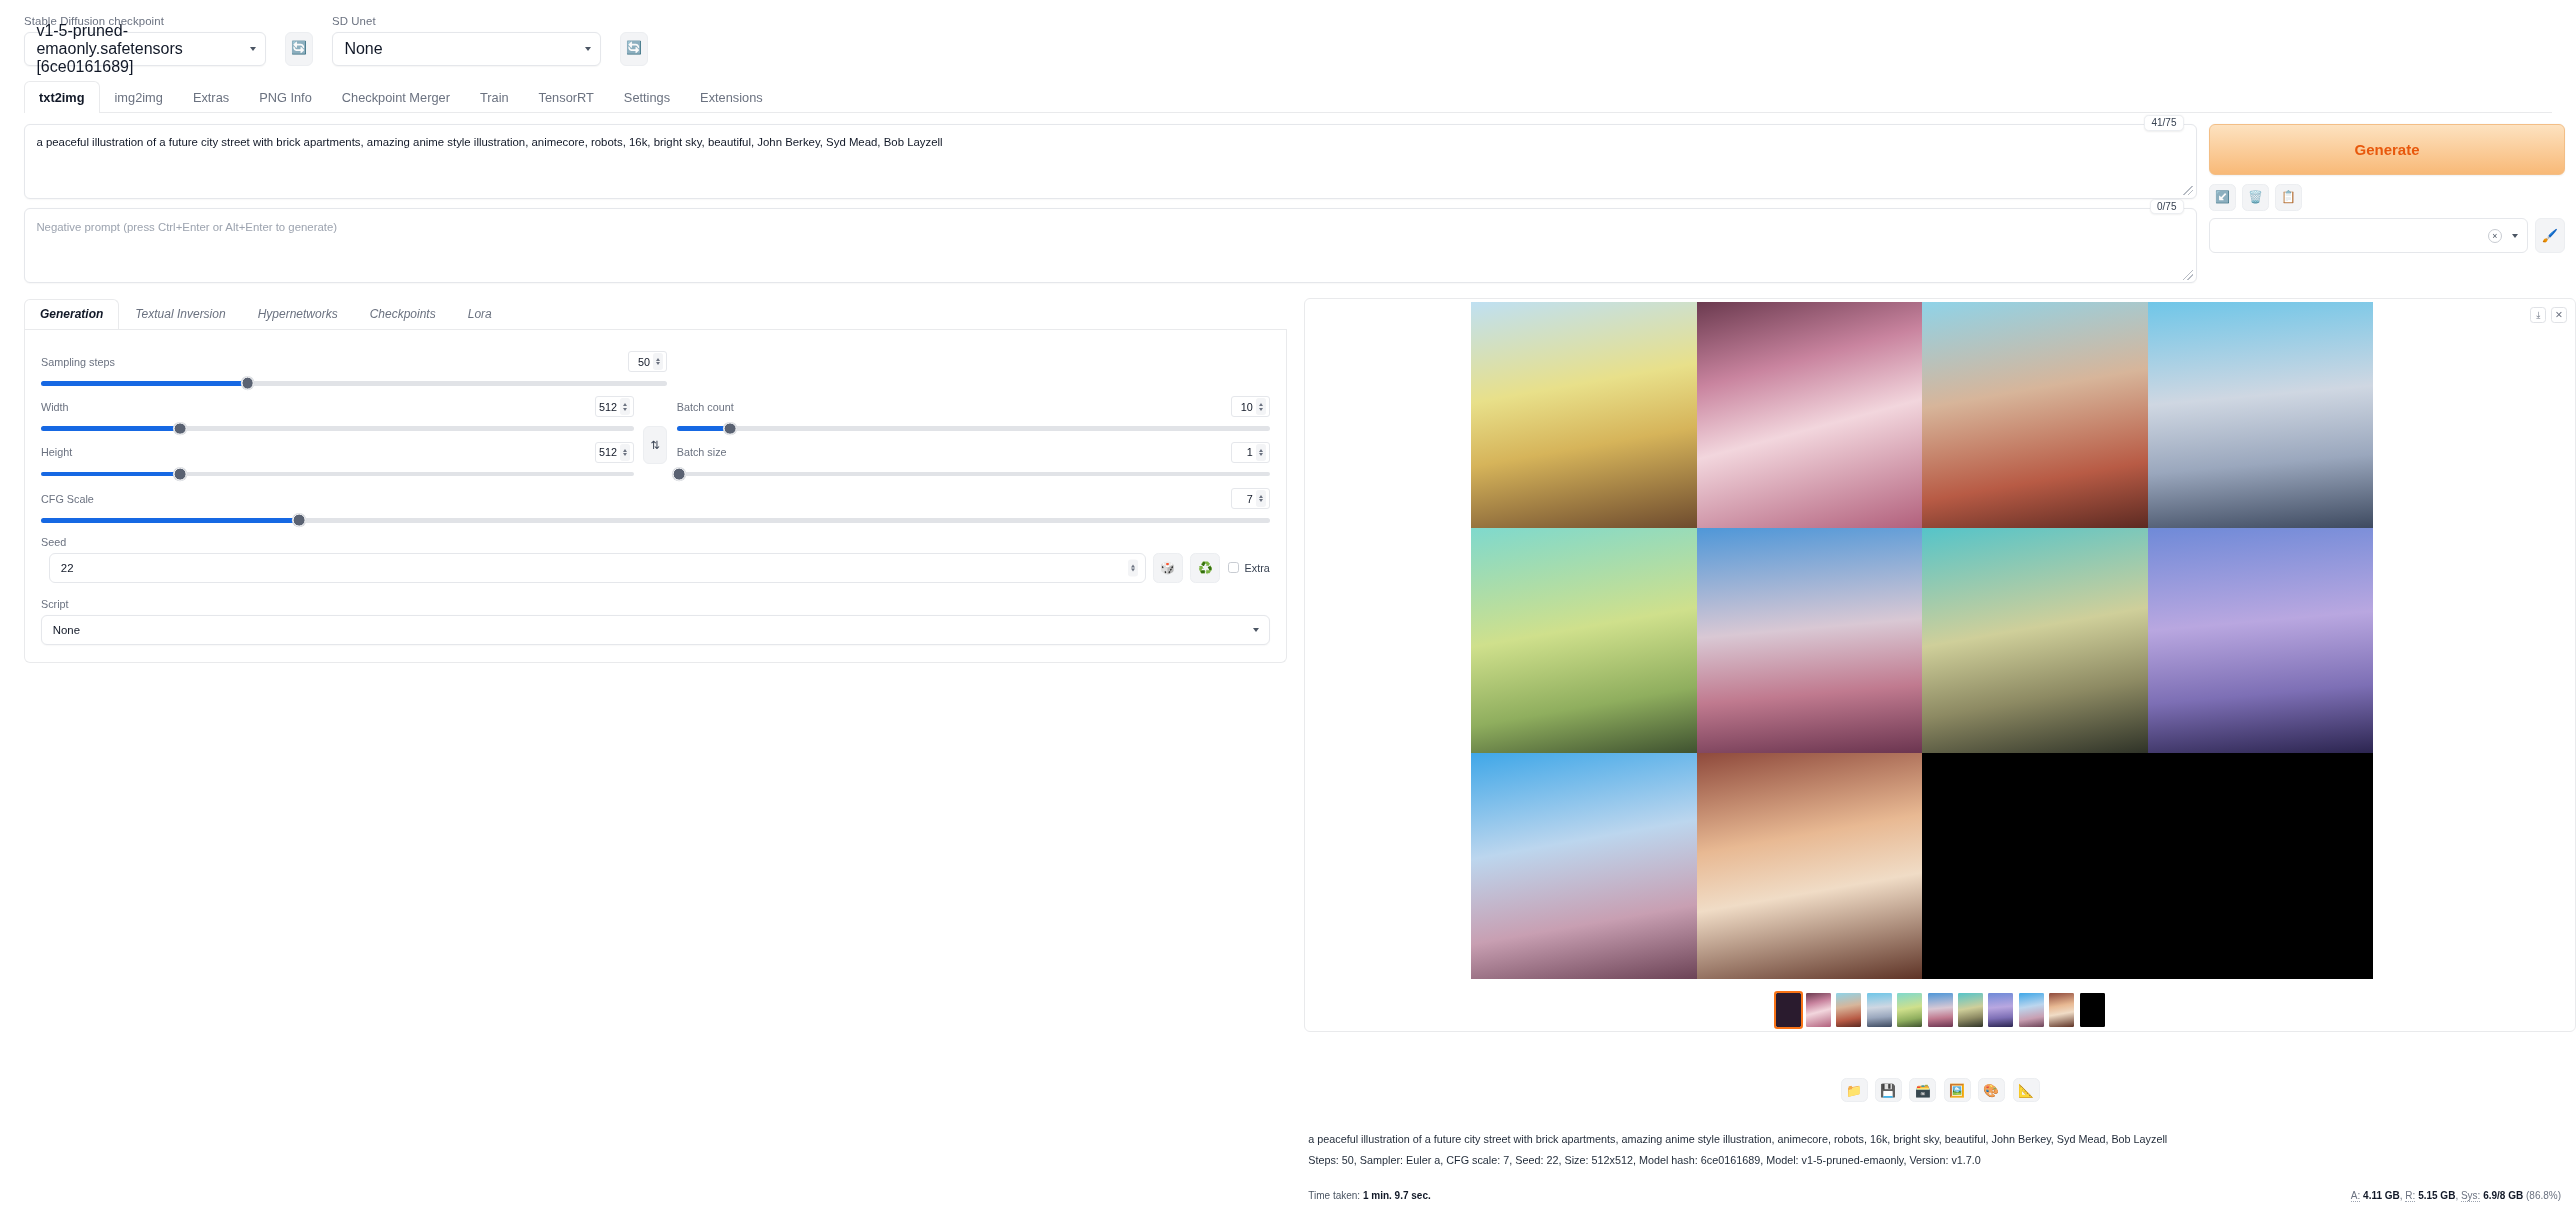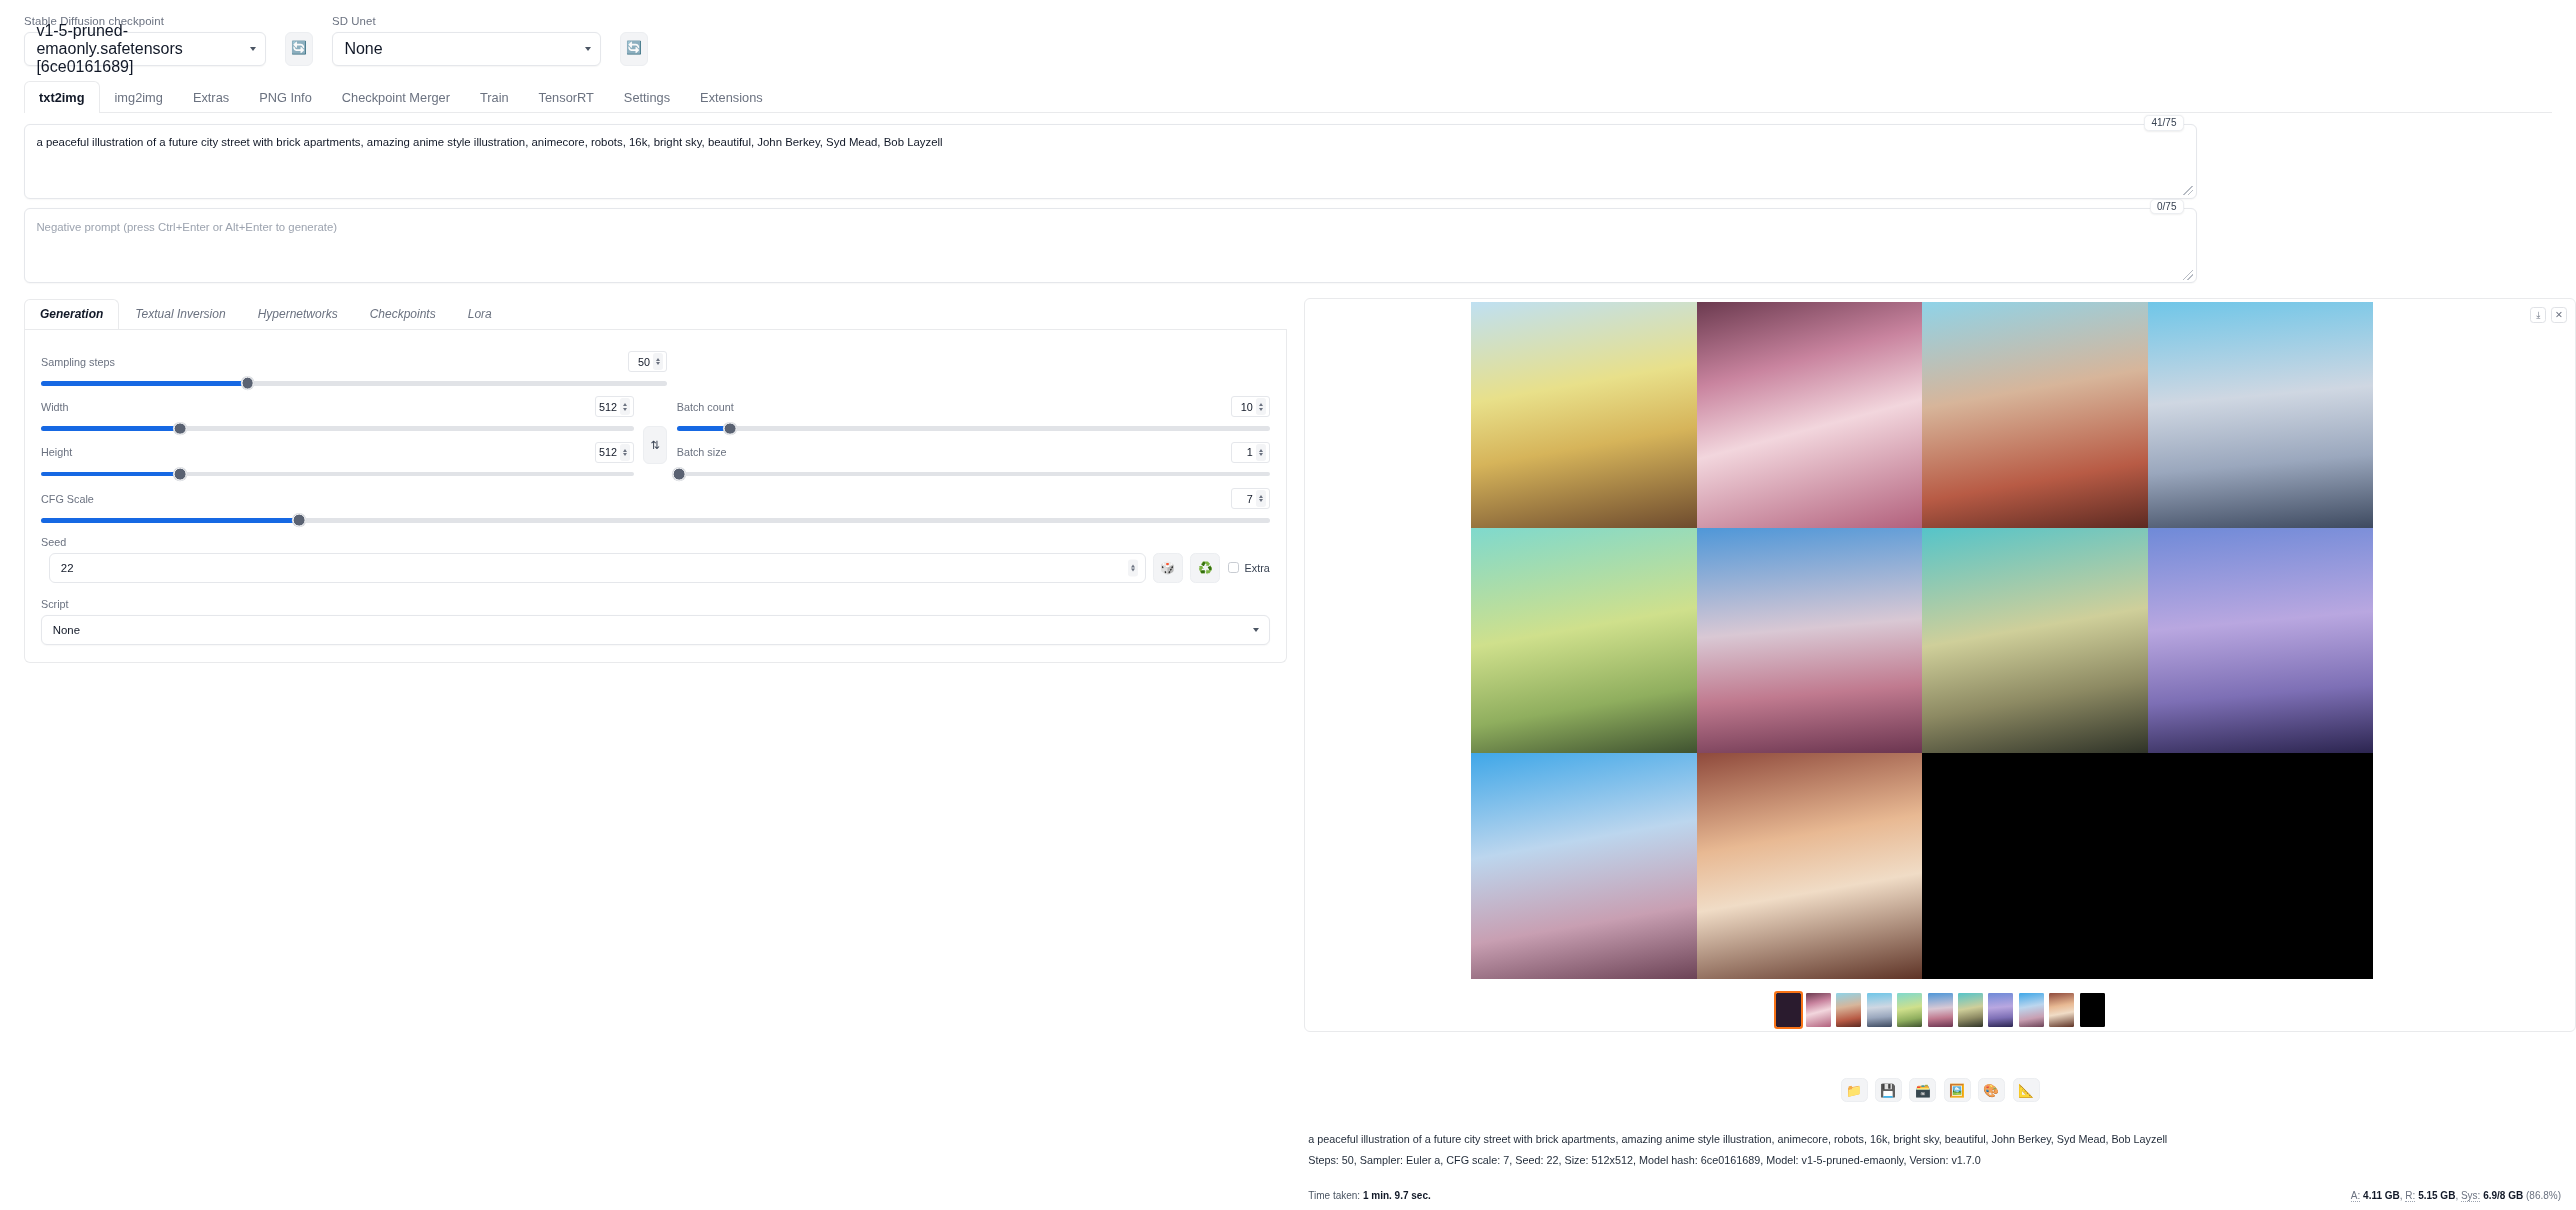--- a/index.html
+++ b/index.html
@@ -288,20 +288,43 @@
         <span>a peaceful illustration of a future city street with brick apartments, amazing anime style illustration, animecore, robots, 16k, bright sky, beautiful, John Berkey, Syd Mead, Bob Layzell</span>
         <span class="resize-grip"></span>
       </div>
       <div class="token-counter tc-neg">0/75</div>
       <div class="prompt-box" id="prompt-negative">
         <span>Negative prompt (press Ctrl+Enter or Alt+Enter to generate)</span>
         <span class="resize-grip"></span>
       </div>
     </div>
 
+    <div class="gen-col">
+      <div class="generate-btn">Generate</div>
+      <div class="gen-iconrow">
+        <div class="sq-btn">
+          <span>↙️</span>
+        </div>
+        <div class="sq-btn">
+          <span>🗑️</span>
+        </div>
+        <div class="sq-btn">
+          <span>📋</span>
+        </div>
+      </div>
+      <div class="styles-row">
+        <div class="styles-select">
+          <span class="styles-clear">×</span>
+          <span class="styles-caret"></span>
+        </div>
+        <div class="brush-btn">
+          <span>🖌️</span>
+        </div>
+      </div>
+    </div>
   </div>
 
   <div class="lower">
 
     <div class="settings-panel">
       <div class="subtabs">
         <div class="subtab active">Generation</div>
         <div class="subtab">Textual Inversion</div>
         <div class="subtab">Hypernetworks</div>
         <div class="subtab">Checkpoints</div>

